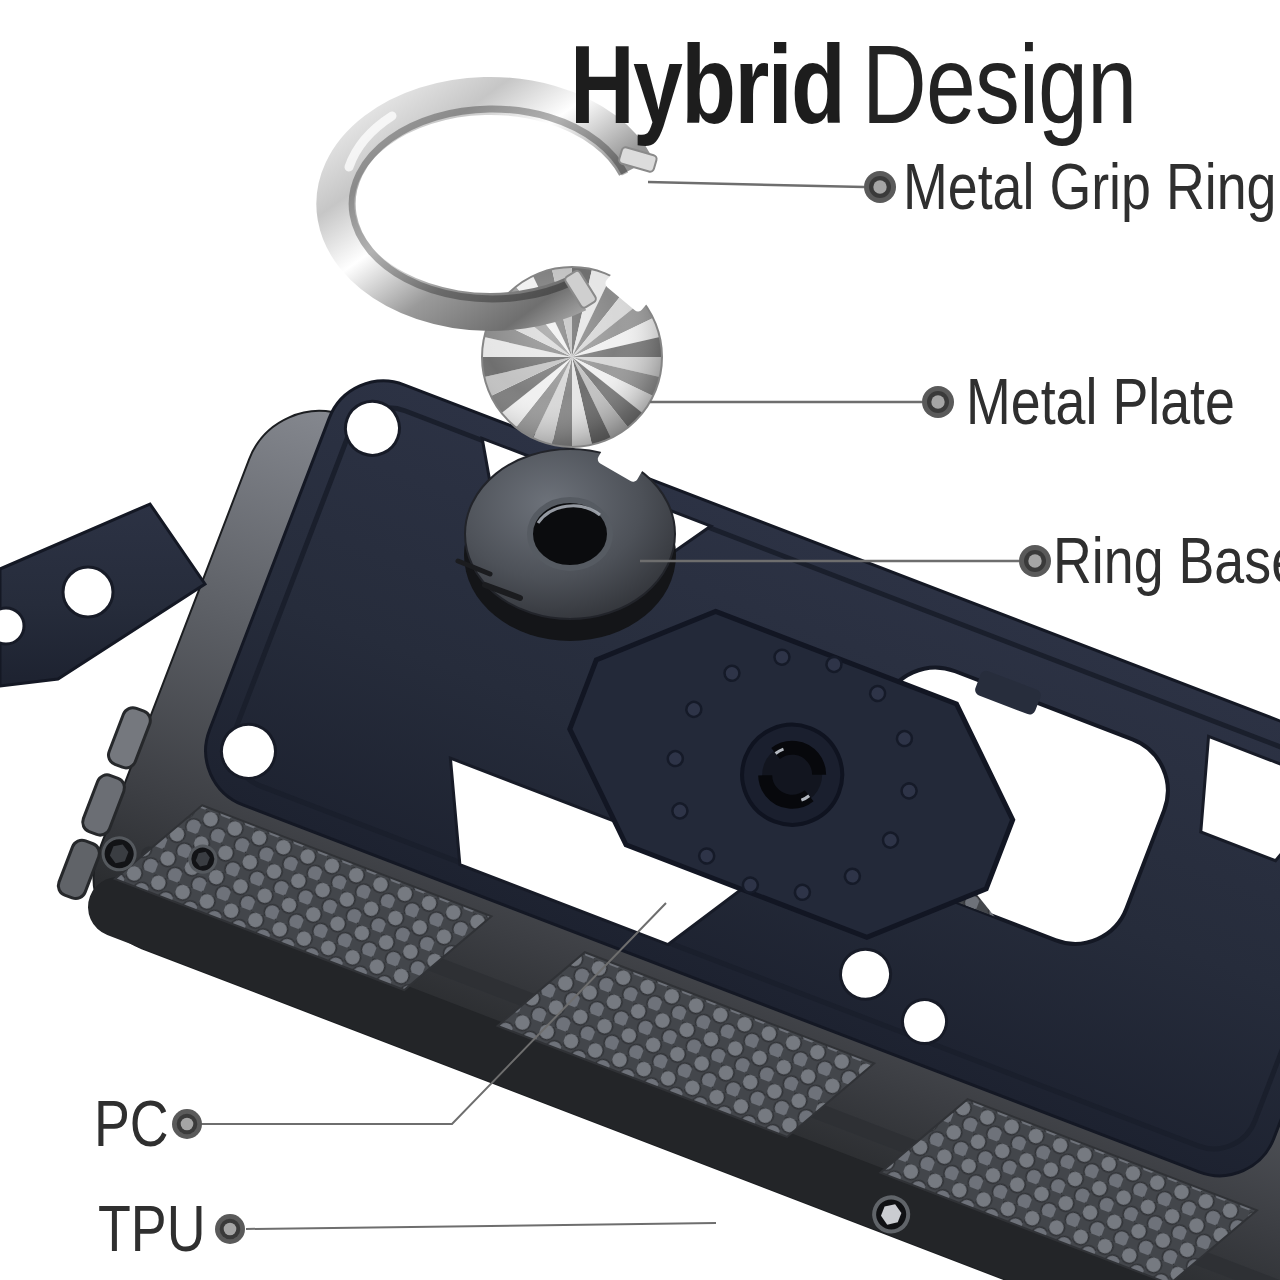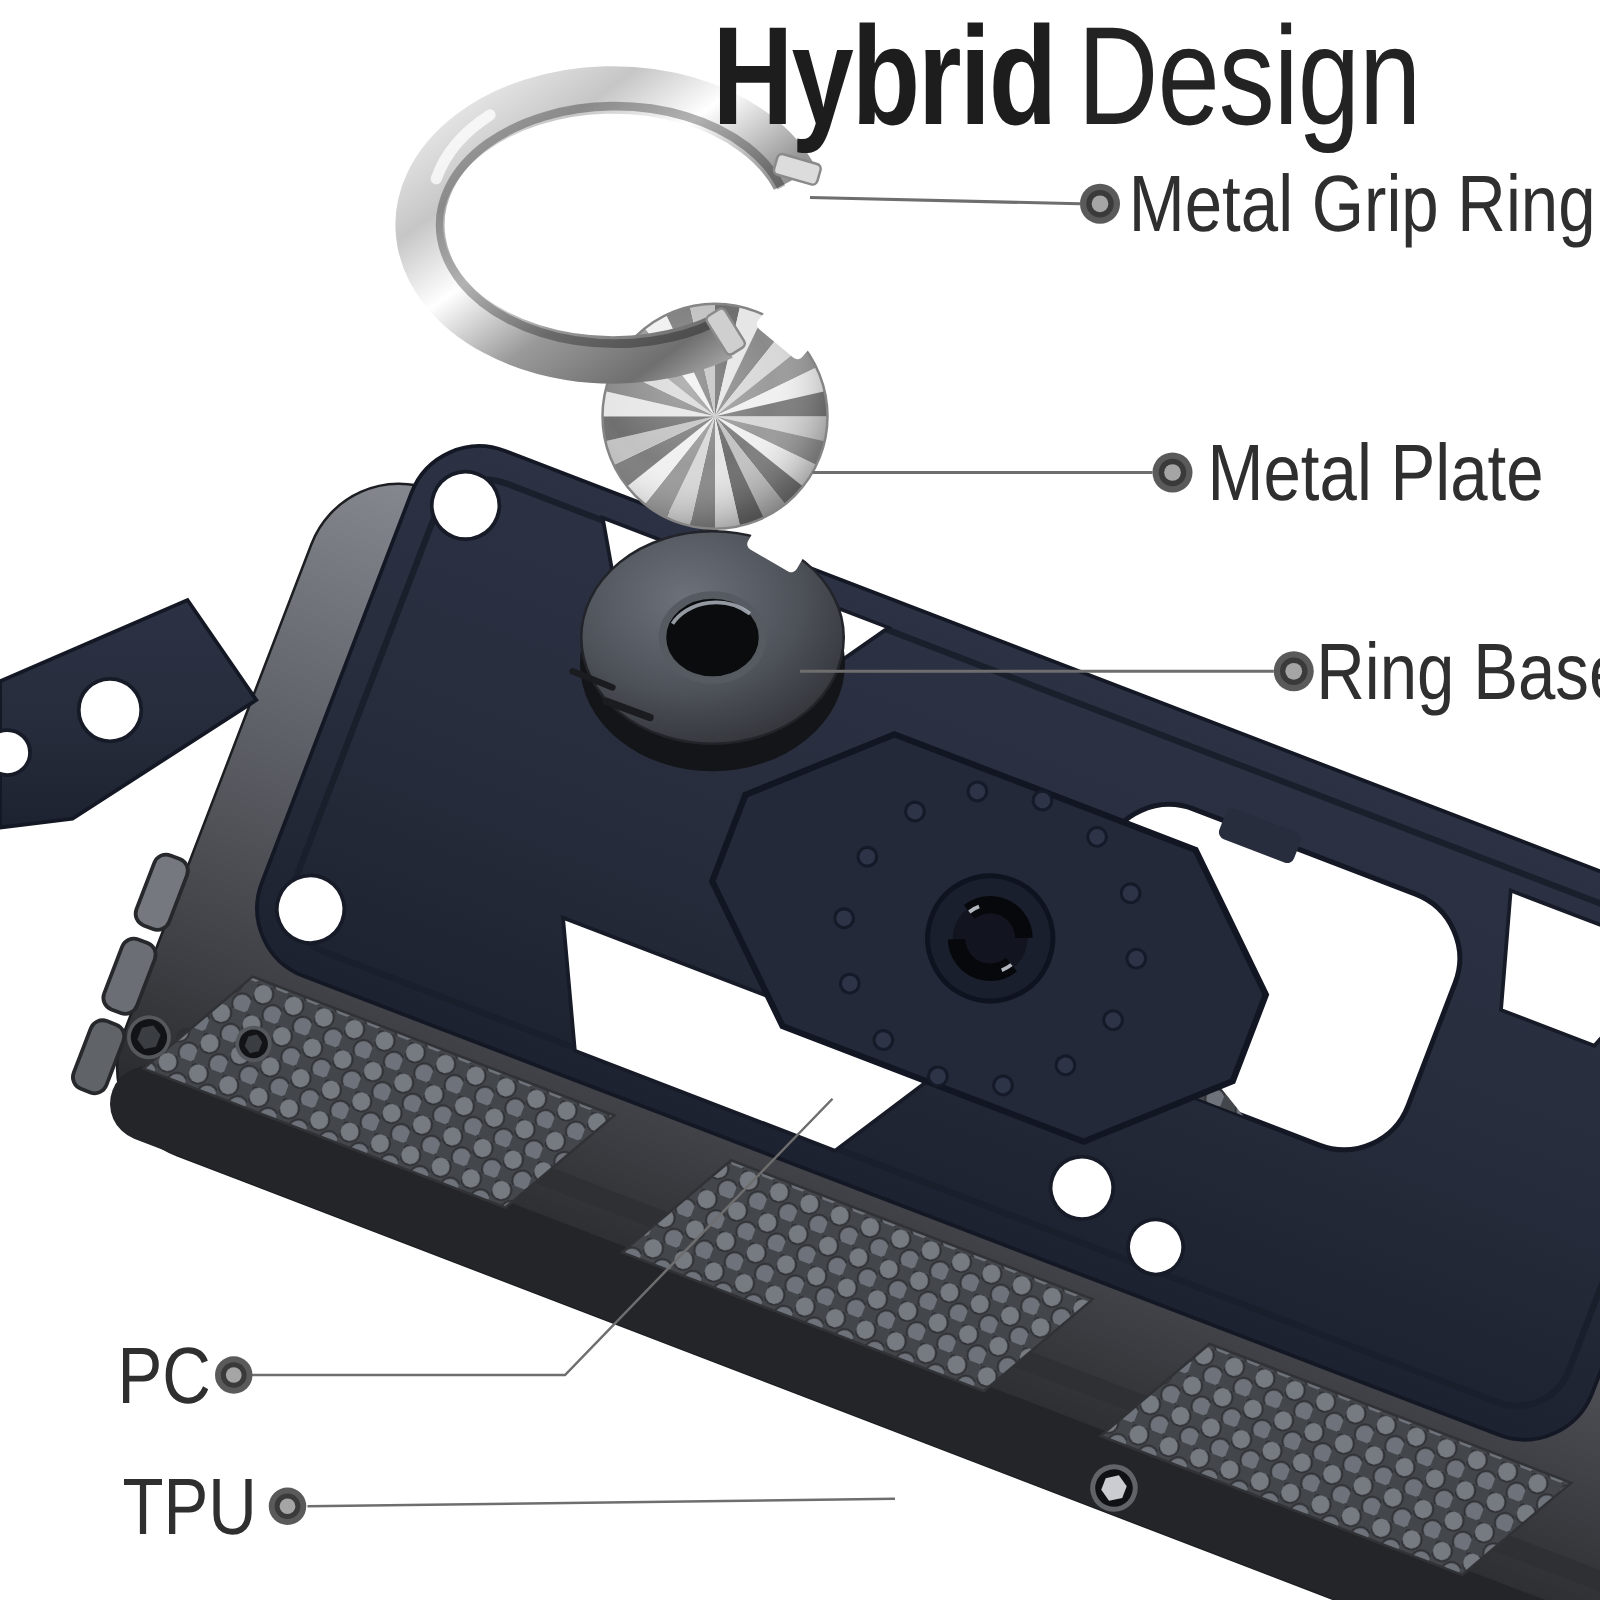--- a/index.html
+++ b/index.html
@@ -1,18 +1,18 @@
 <!DOCTYPE html>
 <html><head>
 <meta charset="utf-8">
 <style>
   html,body{margin:0;padding:0;}
   body{width:1280px;height:1280px;overflow:hidden;background:#ffffff;
        font-family:"Liberation Sans", sans-serif;position:relative;}
-  .stage{position:absolute;inset:0;}
+  .stage{position:absolute;inset:0;margin-top:24px;}
   svg.art{position:absolute;left:0;top:0;}
   .title{position:absolute;left:570px;top:2px;font-size:112px;line-height:118px;
          color:#1d1d1d;transform:scaleX(0.80);transform-origin:left center;
          white-space:nowrap;}
   .title .t-bold{font-weight:700;letter-spacing:-2px;}
   .title .t-light{font-weight:400;letter-spacing:-1px;color:#232323;margin-left:0.20em;}
   .callout-label{position:absolute;font-size:64px;line-height:64px;font-weight:400;
                  color:#2f2f2f;transform:scaleX(0.84);transform-origin:left center;
                  white-space:nowrap;}
   .lbl-grip {left:903px;top:131px;}

